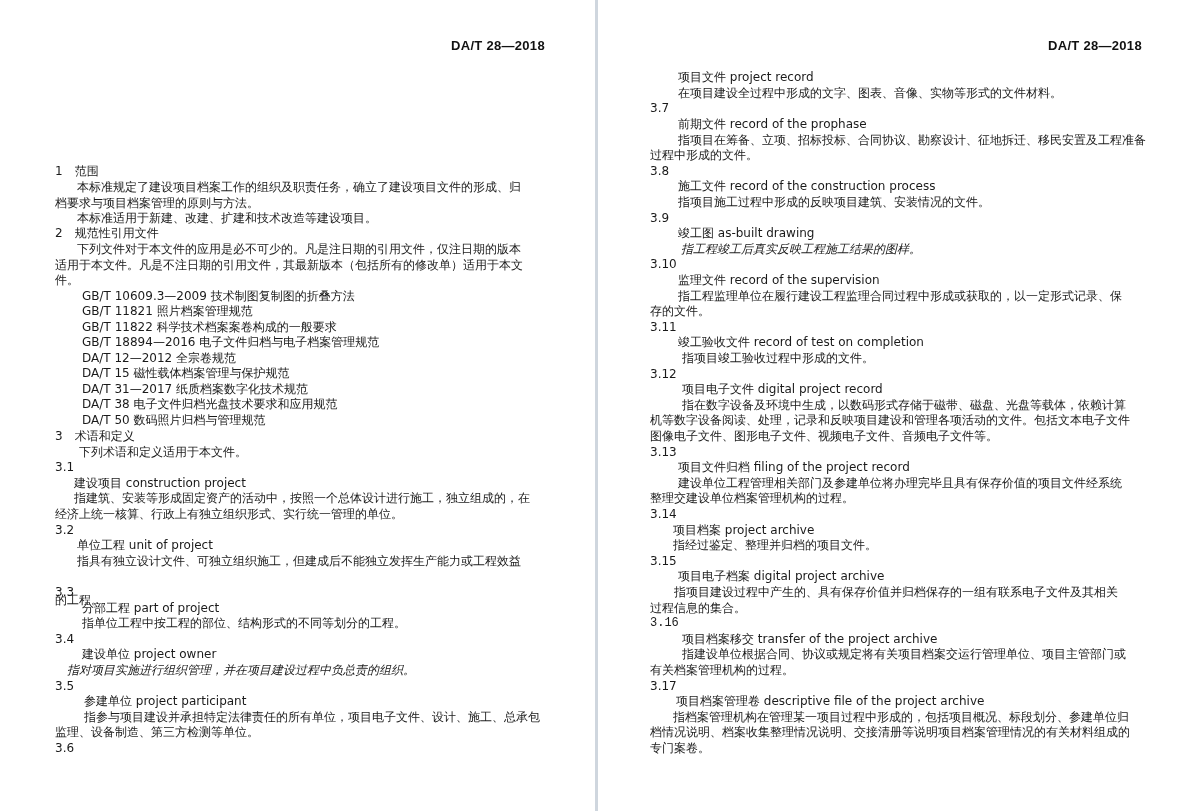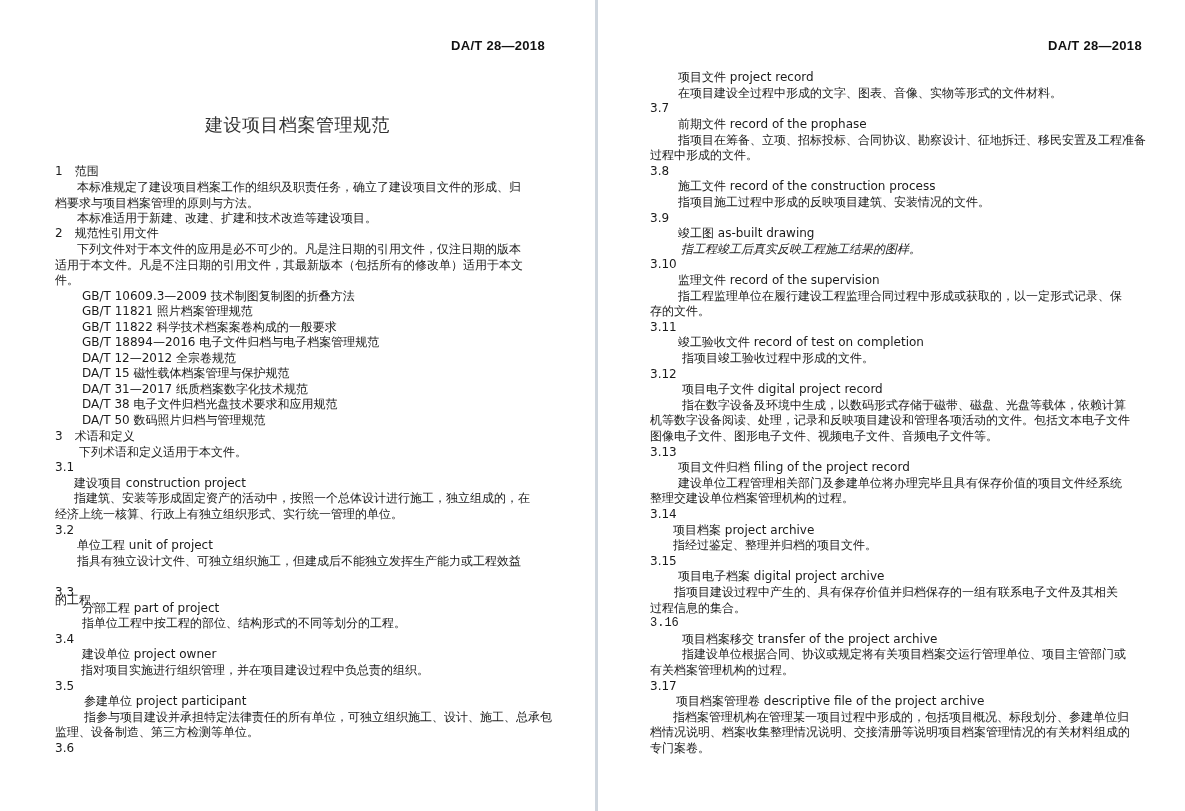--- a/index.html
+++ b/index.html
@@ -22,21 +22,20 @@
     position:absolute; top:113px; left:0; width:595px; text-align:center;
     font-size:18px; color:#333; letter-spacing:0.5px;
   }
   .ln { position:absolute; font-size:12px; line-height:15.5px; white-space:nowrap; color:#1a1a1a; }
 </style>
 </head>
 <body>
 
 <div class="page left">
   <div class="std-code">DA/T 28—2018</div>
-  <div class="doc-title">建设项目档案管理规范</div>
   <div id="left-lines">
       <div class="ln" style="left: 55px; top: 164px;">1　范围</div>
       <div class="ln" style="left: 77px; top: 180px;">本标准规定了建设项目档案工作的组织及职责任务，确立了建设项目文件的形成、归</div>
       <div class="ln" style="left: 55px; top: 196px;">档要求与项目档案管理的原则与方法。</div>
       <div class="ln" style="left: 77px; top: 211px;">本标准适用于新建、改建、扩建和技术改造等建设项目。</div>
       <div class="ln" style="left: 55px; top: 226px;">2　规范性引用文件</div>
       <div class="ln" style="left: 77px; top: 242px;">下列文件对于本文件的应用是必不可少的。凡是注日期的引用文件，仅注日期的版本</div>
       <div class="ln" style="left: 55px; top: 258px;">适用于本文件。凡是不注日期的引用文件，其最新版本（包括所有的修改单）适用于本文</div>
       <div class="ln" style="left: 55px; top: 273px;">件。</div>
       <div class="ln" style="left: 82px; top: 289px;">GB/T 10609.3—2009 技术制图复制图的折叠方法</div>
@@ -56,24 +55,24 @@
       <div class="ln" style="left: 55px; top: 507px;">经济上统一核算、行政上有独立组织形式、实行统一管理的单位。</div>
       <div class="ln" style="left: 55px; top: 523px;">3.2</div>
       <div class="ln" style="left: 77px; top: 538px;">单位工程 unit of project</div>
       <div class="ln" style="left: 77px; top: 554px;">指具有独立设计文件、可独立组织施工，但建成后不能独立发挥生产能力或工程效益</div>
       <div class="ln" style="left: 55px; top: 569px; margin-top: 24px;">的工程。</div>
       <div class="ln" style="left: 55px; top: 585px;">3.3</div>
       <div class="ln" style="left: 82px; top: 601px;">分部工程 part of project</div>
       <div class="ln" style="left: 82px; top: 616px;">指单位工程中按工程的部位、结构形式的不同等划分的工程。</div>
       <div class="ln" style="left: 55px; top: 632px;">3.4</div>
       <div class="ln" style="left: 82px; top: 647px;">建设单位 project owner</div>
-      <div class="ln" style="left: 81px; top: 663px;">指对项目实施进行组织管理，并在项目建设过程中负总责的组织。</div>
+      <div class="ln" style="left: 67px; top: 663px; font-style: italic;">指对项目实施进行组织管理，并在项目建设过程中负总责的组织。</div>
       <div class="ln" style="left: 55px; top: 679px;">3.5</div>
       <div class="ln" style="left: 84px; top: 694px;">参建单位 project participant</div>
-      <div class="ln" style="left: 84px; top: 710px;">指参与项目建设并承担特定法律责任的所有单位，可独立组织施工、设计、施工、总承包</div>
+      <div class="ln" style="left: 84px; top: 710px;">指参与项目建设并承担特定法律责任的所有单位，项目电子文件、设计、施工、总承包</div>
       <div class="ln" style="left: 55px; top: 725px;">监理、设备制造、第三方检测等单位。</div>
       <div class="ln" style="left: 55px; top: 741px;">3.6</div>
     </div>
 </div>
 
 <div class="divider"></div>
 
 <div class="page right">
   <div class="std-code">DA/T 28—2018</div>
   <div id="right-lines">

